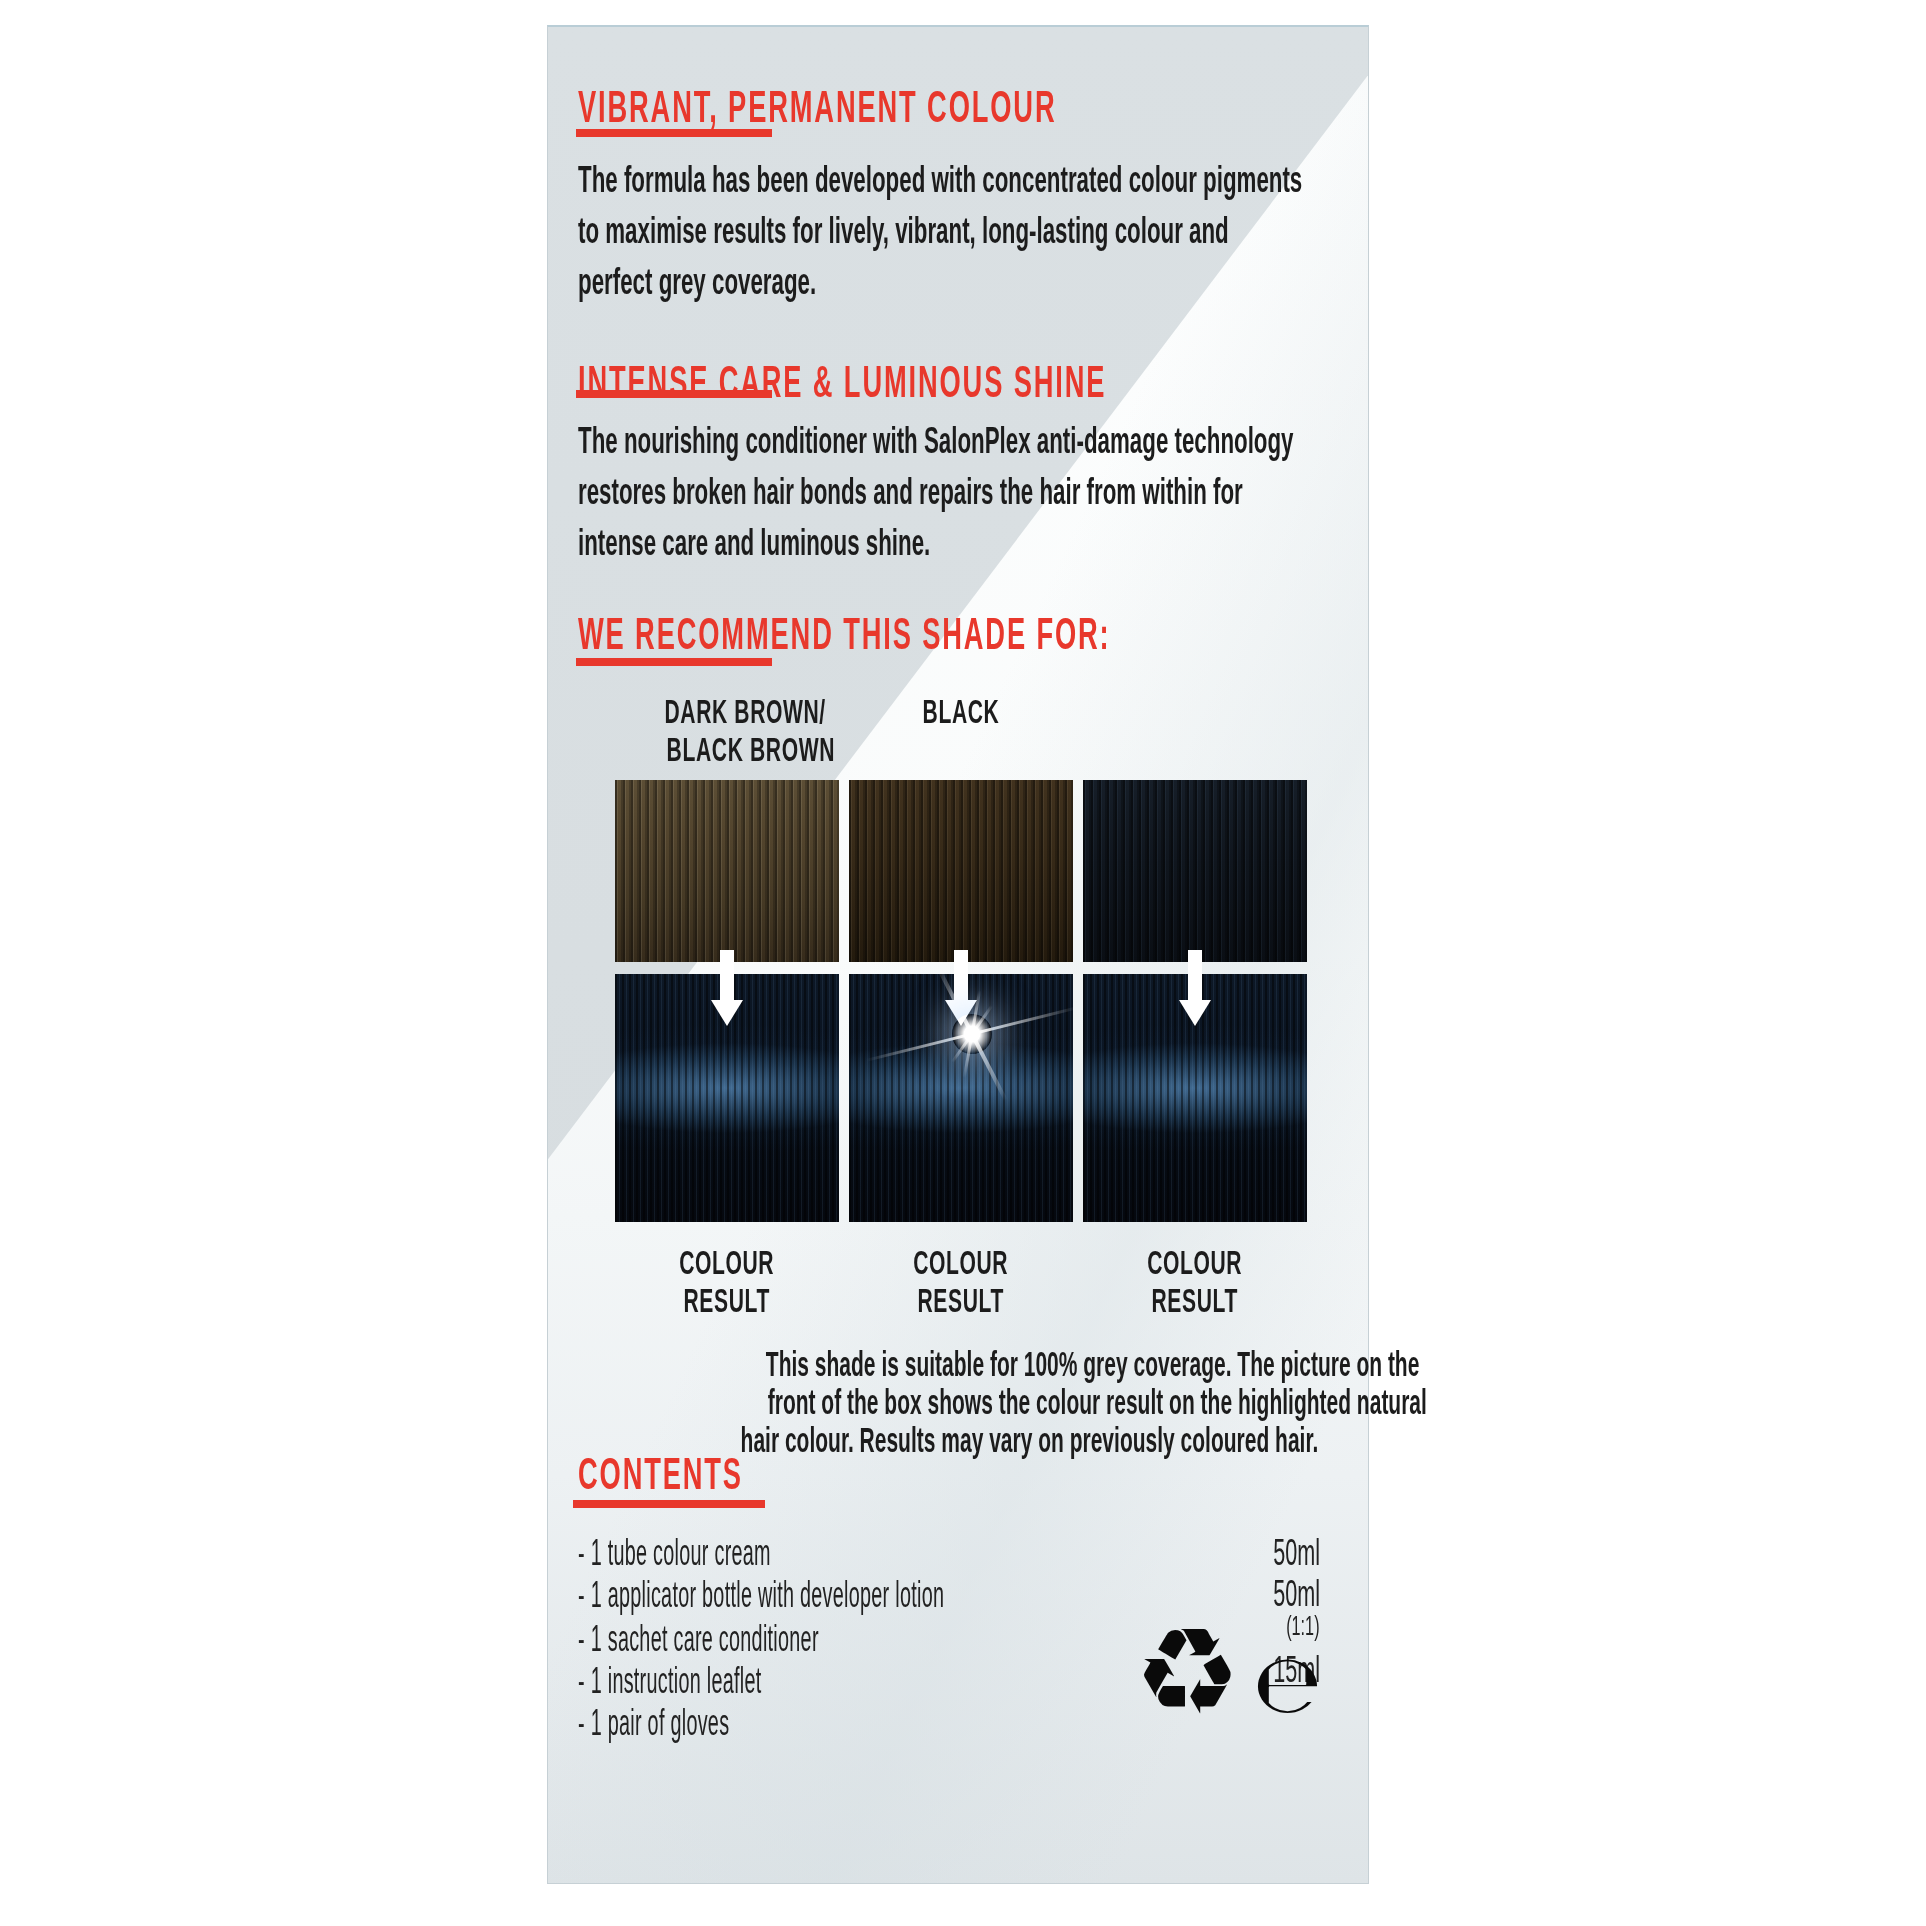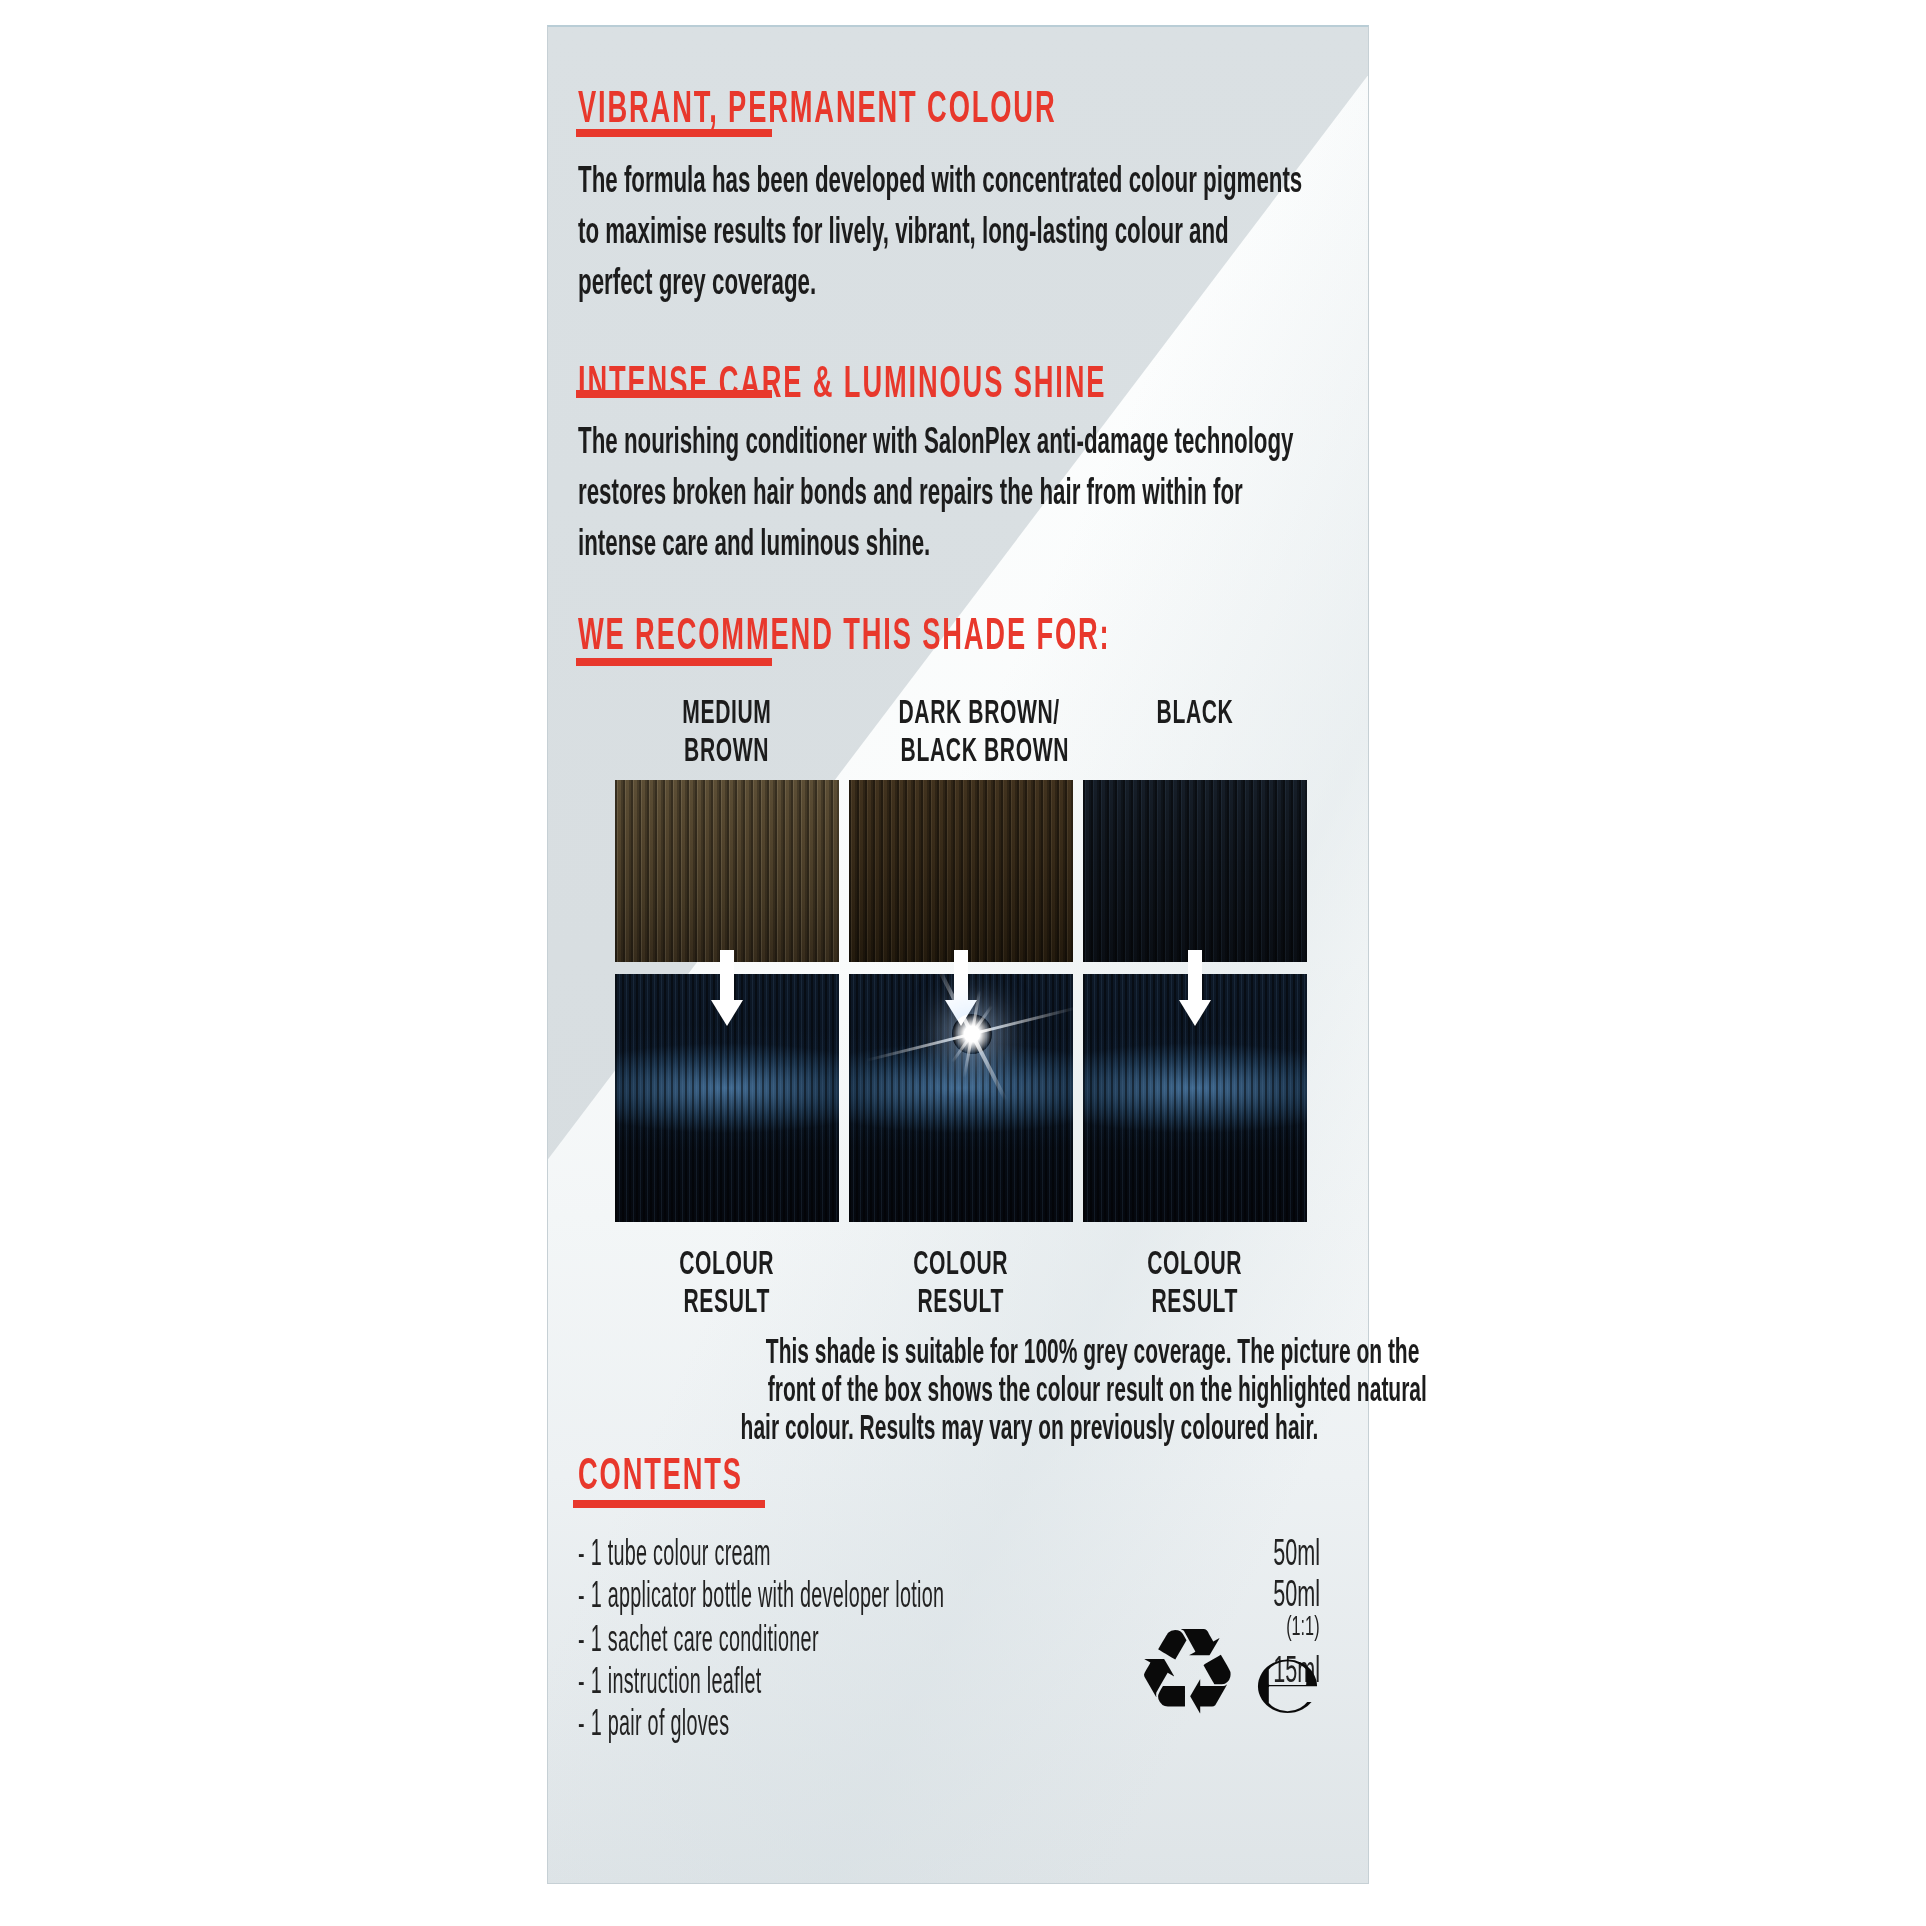--- a/index.html
+++ b/index.html
@@ -30,21 +30,21 @@
   .condL{display:inline-block;white-space:nowrap;transform:scaleX(0.62);transform-origin:0 50%;}
   .condC{display:inline-block;white-space:nowrap;transform:scaleX(0.62);transform-origin:50% 50%;}
   .condList{display:inline-block;white-space:nowrap;transform:scaleX(0.55);transform-origin:0 50%;}
   .condR{display:inline-block;white-space:nowrap;transform:scaleX(0.60);transform-origin:100% 50%;}
   .heading{
     color:var(--accent);font-size:44px;font-weight:bold;letter-spacing:3px;line-height:46px;
   }
   .redbar{background:var(--accent);height:8px;}
   .bodytext{color:var(--ink);font-size:36px;font-weight:bold;line-height:51px;}
   .collabel{color:var(--ink);font-size:34px;font-weight:bold;line-height:38px;text-align:center;letter-spacing:1px;}
-  .suit{color:var(--ink);font-size:35px;font-weight:bold;line-height:38px;text-align:center;width:822px;}
+  .suit{color:var(--ink);font-size:35px;font-weight:bold;line-height:38px;text-align:center;width:822px;margin-top:13px;}
   .listtext{color:#222;font-size:36px;font-weight:400;line-height:42px;letter-spacing:0.5px;}
   .volume{color:#222;font-size:36px;font-weight:400;line-height:42px;text-align:right;width:119px;}
   .volnote{color:#222;font-size:27px;font-weight:400;line-height:30px;text-align:right;width:119px;}
 
   
   .cells{position:absolute;left:67px;width:691px;display:flex;gap:10px;}
   .cell{width:224px;flex:0 0 224px;}
   .labels-row{top:653px;height:99px;align-items:center;}
   .labels-row .cell{display:flex;flex-direction:column;justify-content:center;height:99px;}
   .swatch-row1{top:753px;height:182px;}
@@ -117,24 +117,20 @@
 
   <div class="abs bodytext" style="left:30px;top:388px;">
     <div><span class="condL">The nourishing conditioner with SalonPlex anti-damage technology</span></div>
     <div><span class="condL">restores broken hair bonds and repairs the hair from within for</span></div>
     <div><span class="condL">intense care and luminous shine.</span></div>
   </div>
   <div class="abs redbar" style="left:28px;top:631px;width:196px;"></div>
 
   <div class="cells labels-row">
     <div class="cell collabel">
-      <div><span class="condC">MEDIUM</span></div>
-      <div><span class="condC">BROWN</span></div>
-    </div>
-    <div class="cell collabel">
       <div><span class="condC">DARK BROWN/</span></div>
       <div><span class="condC">BLACK BROWN</span></div>
     </div>
     <div class="cell collabel">
       <div><span class="condC">BLACK</span></div>
       <div><span class="condC"></span></div>
     </div>
   </div>
 
   <div class="cells swatch-row1">

